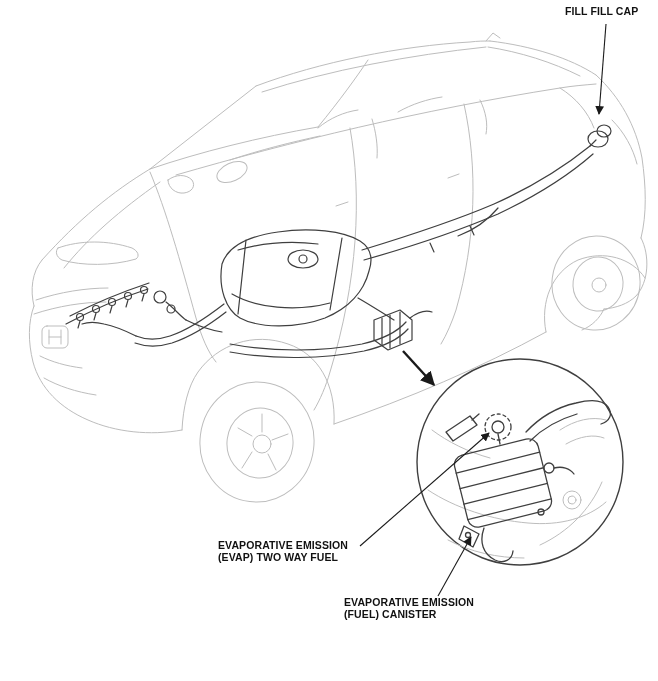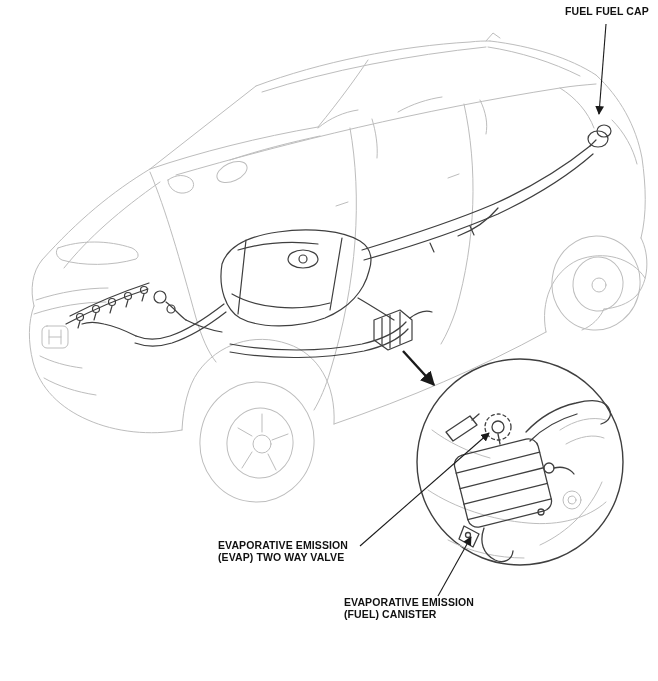--- a/index.html
+++ b/index.html
@@ -174,25 +174,25 @@
     </g>
 
     <g fill="none" style="stroke:var(--callout-line,#1a1a1a)" stroke-width="1.1">
       <path d="M606,24 L599,114" marker-end="url(#arrow-sm)"></path>
       <path d="M403,351 L434,385" stroke-width="2.4" marker-end="url(#arrow-lg)"></path>
       <path d="M360,546 L489,433" marker-end="url(#arrow-sm)"></path>
       <path d="M438,596 L471,537" marker-end="url(#arrow-sm)"></path>
     </g>
   </svg>
 
-  <div class="label" style="top:6px;left:565px">FUEL FUEL CAP</div>
+  <div class="label" style="top:6px;left:565px">FILL FILL CAP</div>
 
   <div class="label" style="top:540px;left:218px">
     <div>EVAPORATIVE EMISSION</div>
-    <div>(EVAP) TWO WAY VALVE</div>
+    <div>(EVAP) TWO WAY FUEL</div>
   </div>
 
   <div class="label" style="top:597px;left:344px">
     <div>EVAPORATIVE EMISSION</div>
     <div>(FUEL) CANISTER</div>
   </div>
 
 </div>
 
 </body></html>

